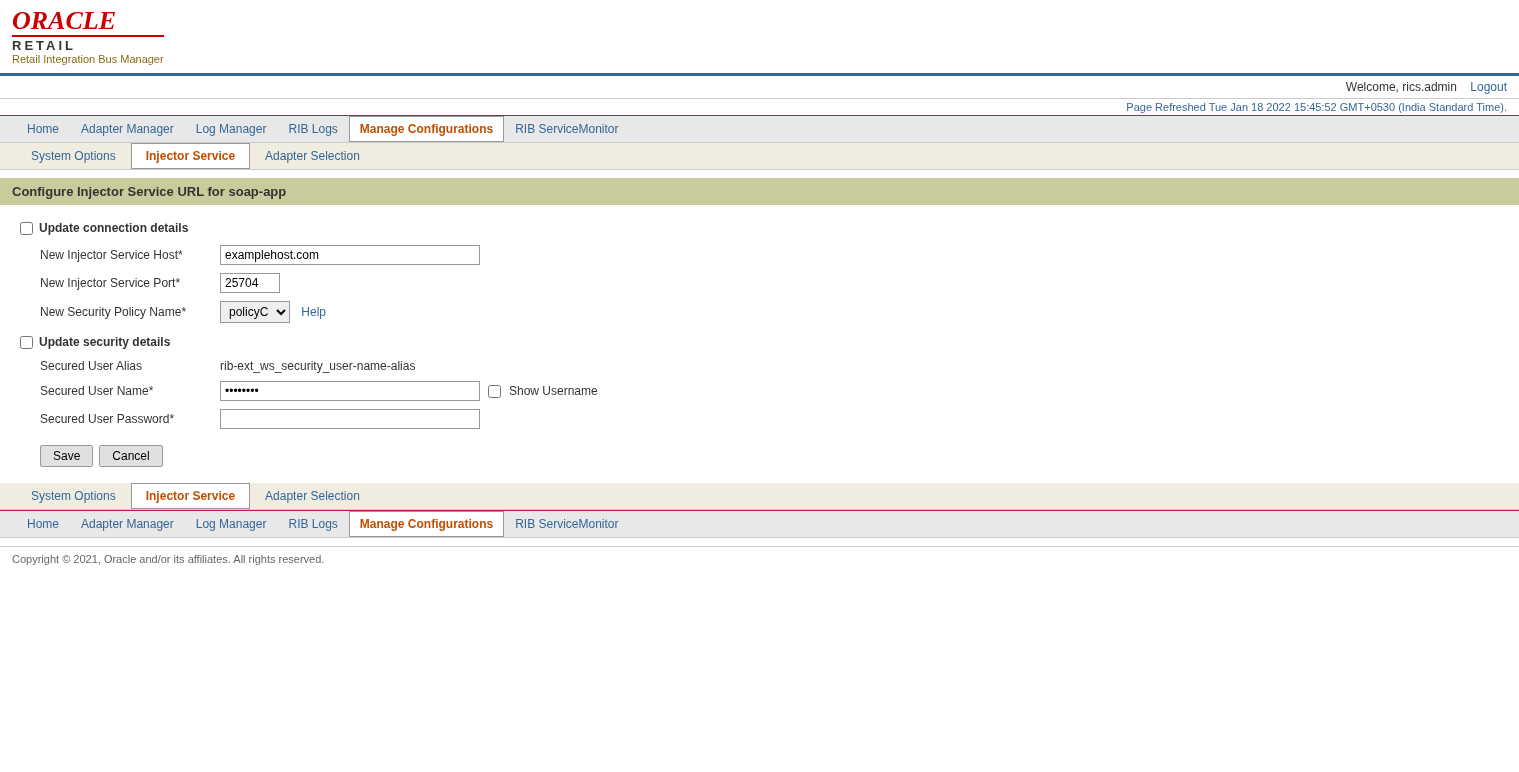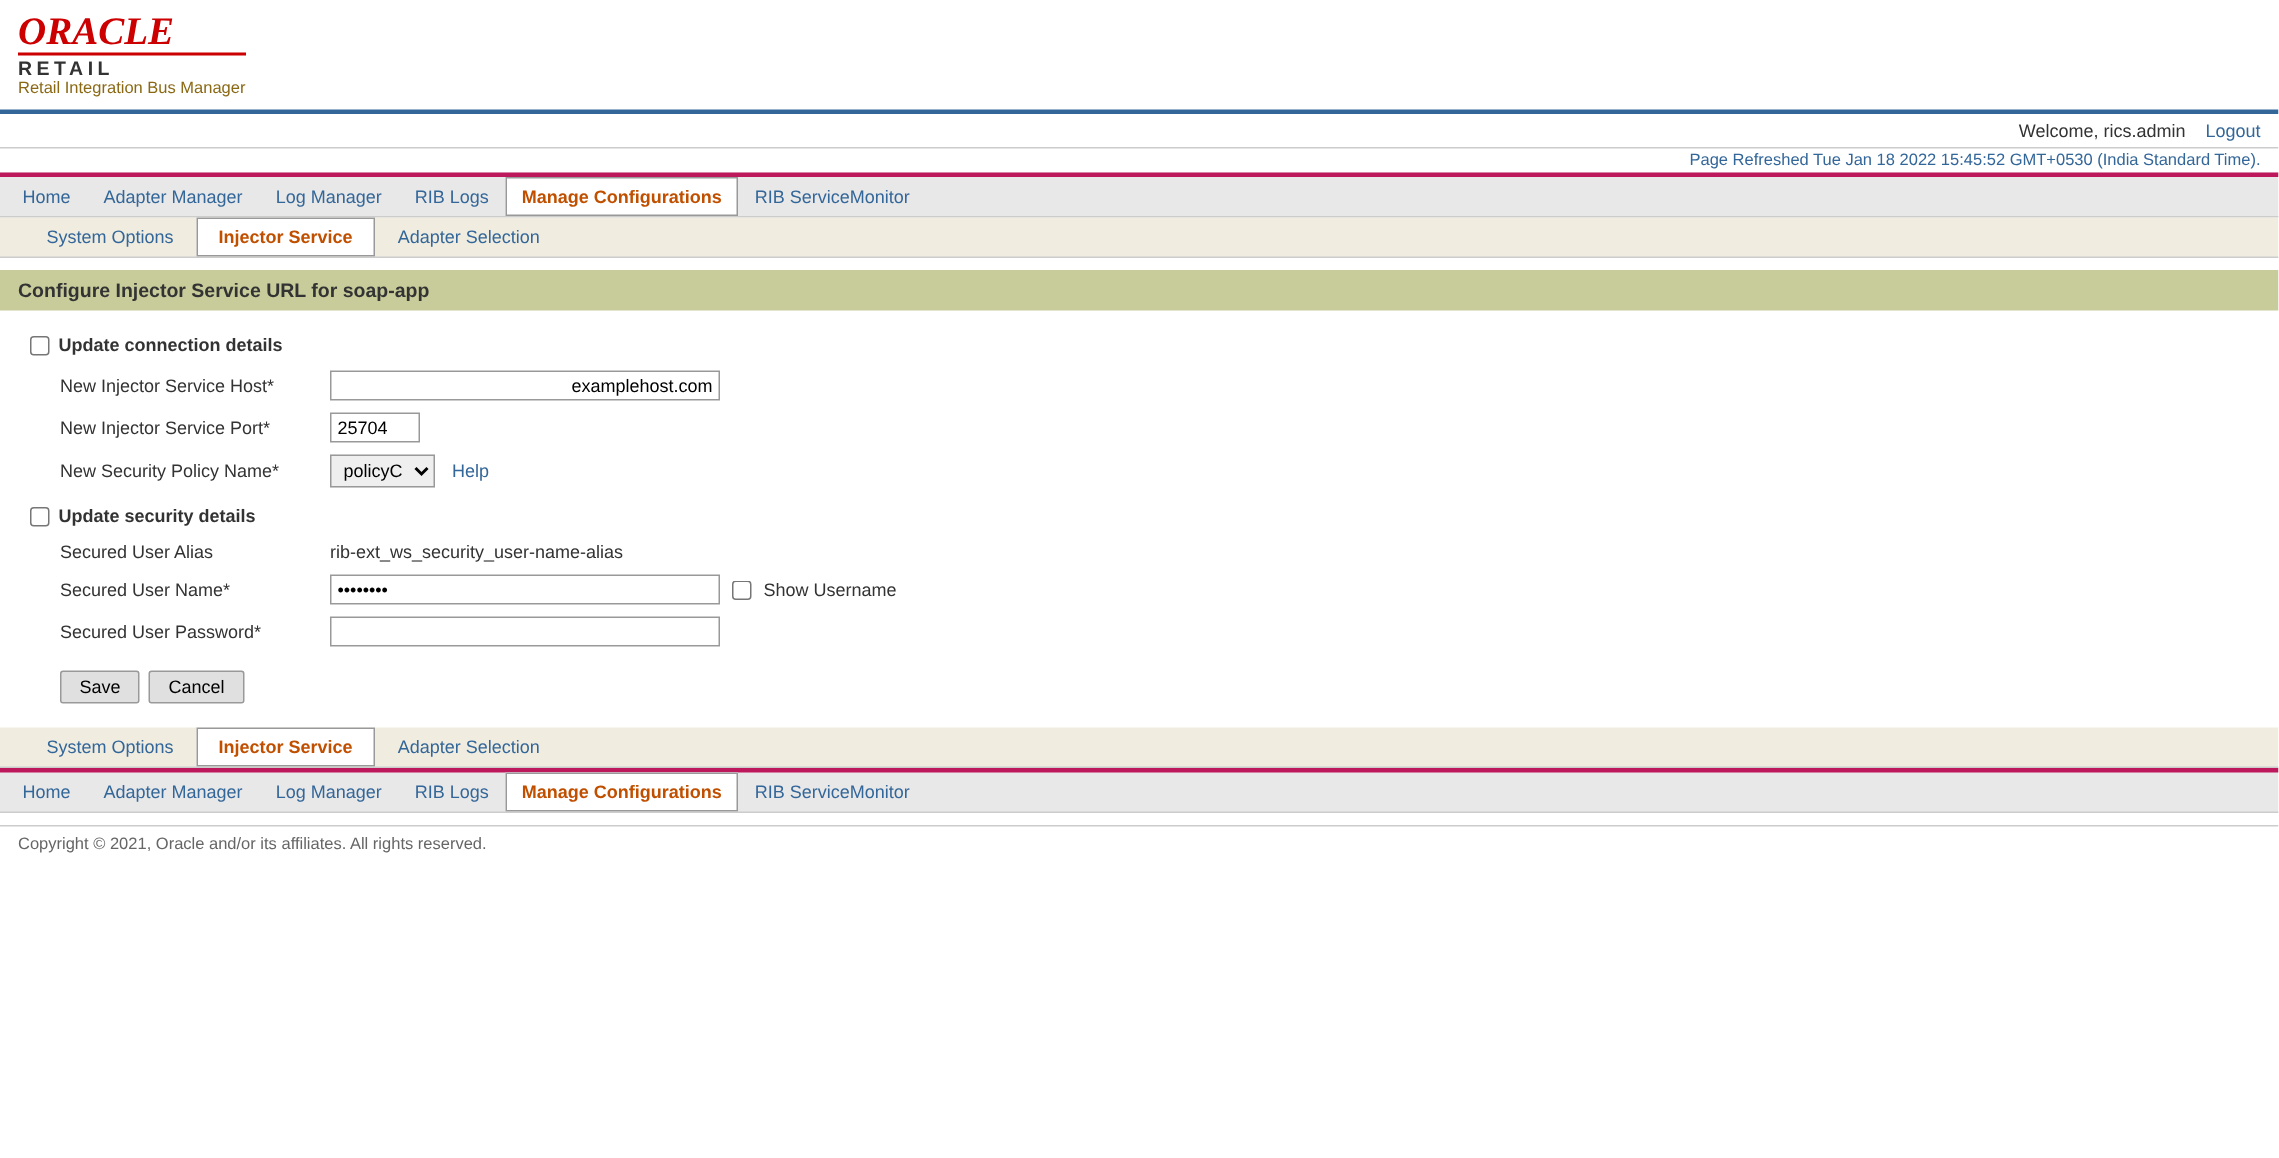--- a/index.html
+++ b/index.html
@@ -13,21 +13,21 @@
     .top-bar-links a { color: #336699; text-decoration: none; }
 
     
     .page-title-bar { background: #fff; padding: 6px 12px; }
     .page-title-bar h1 { font-size: 16px; font-weight: bold; color: #336699; }
 
     .page-refreshed { text-align: right; font-size: 11px; color: #333; padding: 2px 12px; }
     .page-refreshed span { color: #336699; }
 
     
-    .nav-bar { background: #e8e8e8; border-top: 3px solid #be185d; border-bottom: 1px solid #ccc; display: flex; align-items: flex-end; padding: 0 4px; }
+    .nav-bar { background: #e8e8e8; border-top: 1px solid #be185d; border-bottom: 1px solid #ccc; display: flex; align-items: flex-end; padding: 0 16px; }
     .nav-bar a { display: inline-block; padding: 5px 10px; font-size: 12px; color: #336699; text-decoration: none; border: 1px solid transparent; }
     .nav-bar a.active { color: #c05000; font-weight: bold; border-color: #999; background: #fff; }
 
     
     .sub-nav { background: #f0ede0; border-bottom: 1px solid #ccc; display: flex; align-items: center; padding: 0 16px; }
     .sub-nav a { display: inline-block; padding: 5px 14px; font-size: 12px; color: #336699; text-decoration: none; border: 1px solid transparent; }
     .sub-nav a.active { color: #c05000; font-weight: bold; border: 1px solid #999; background: #fff; }
 
     
     .section-header { background: #c8cc9a; padding: 6px 12px; font-size: 13px; font-weight: bold; color: #333; margin-top: 8px; }
@@ -110,21 +110,21 @@
 
   <div class="update-section">
     <div class="checkbox-row">
       <input type="checkbox" id="update-conn" style="">
       <label for="update-conn">Update connection details</label>
     </div>
 
     <div class="field-row">
       <div class="field-label">New Injector Service Host*</div>
       <div class="field-input">
-        <input type="text" style="width: 260px; text-align: right;" id="host-field" value="examplehost.com">
+        <input type="text" style="width: 260px;" id="host-field" value="examplehost.com">
       </div>
     </div>
 
     <div class="field-row">
       <div class="field-label">New Injector Service Port*</div>
       <div class="field-input">
         <input type="text" style="width: 60px;" id="port-field" value="25704">
       </div>
     </div>
 

